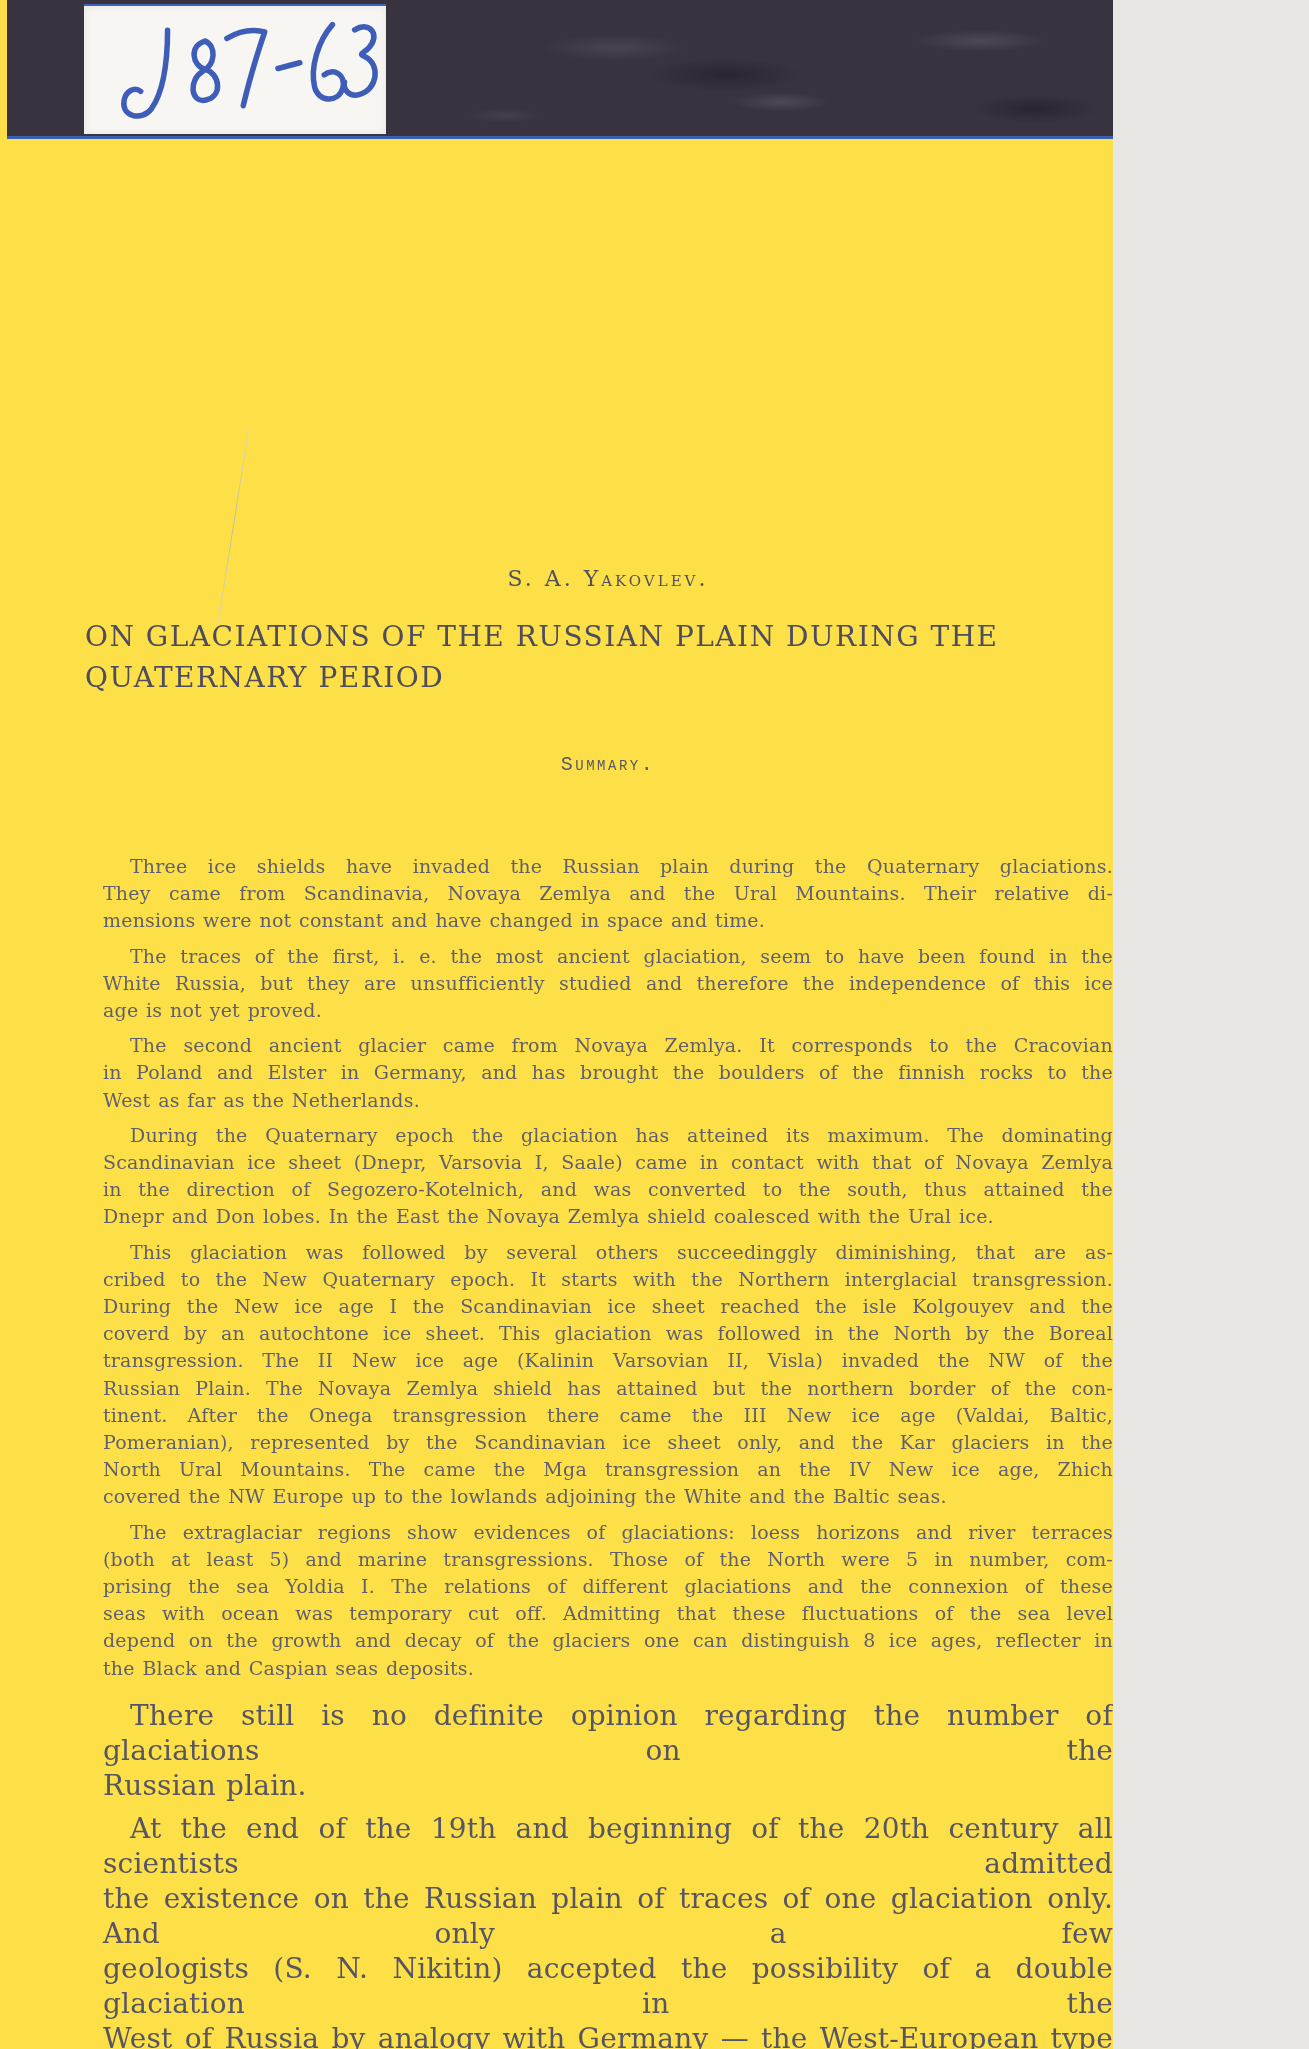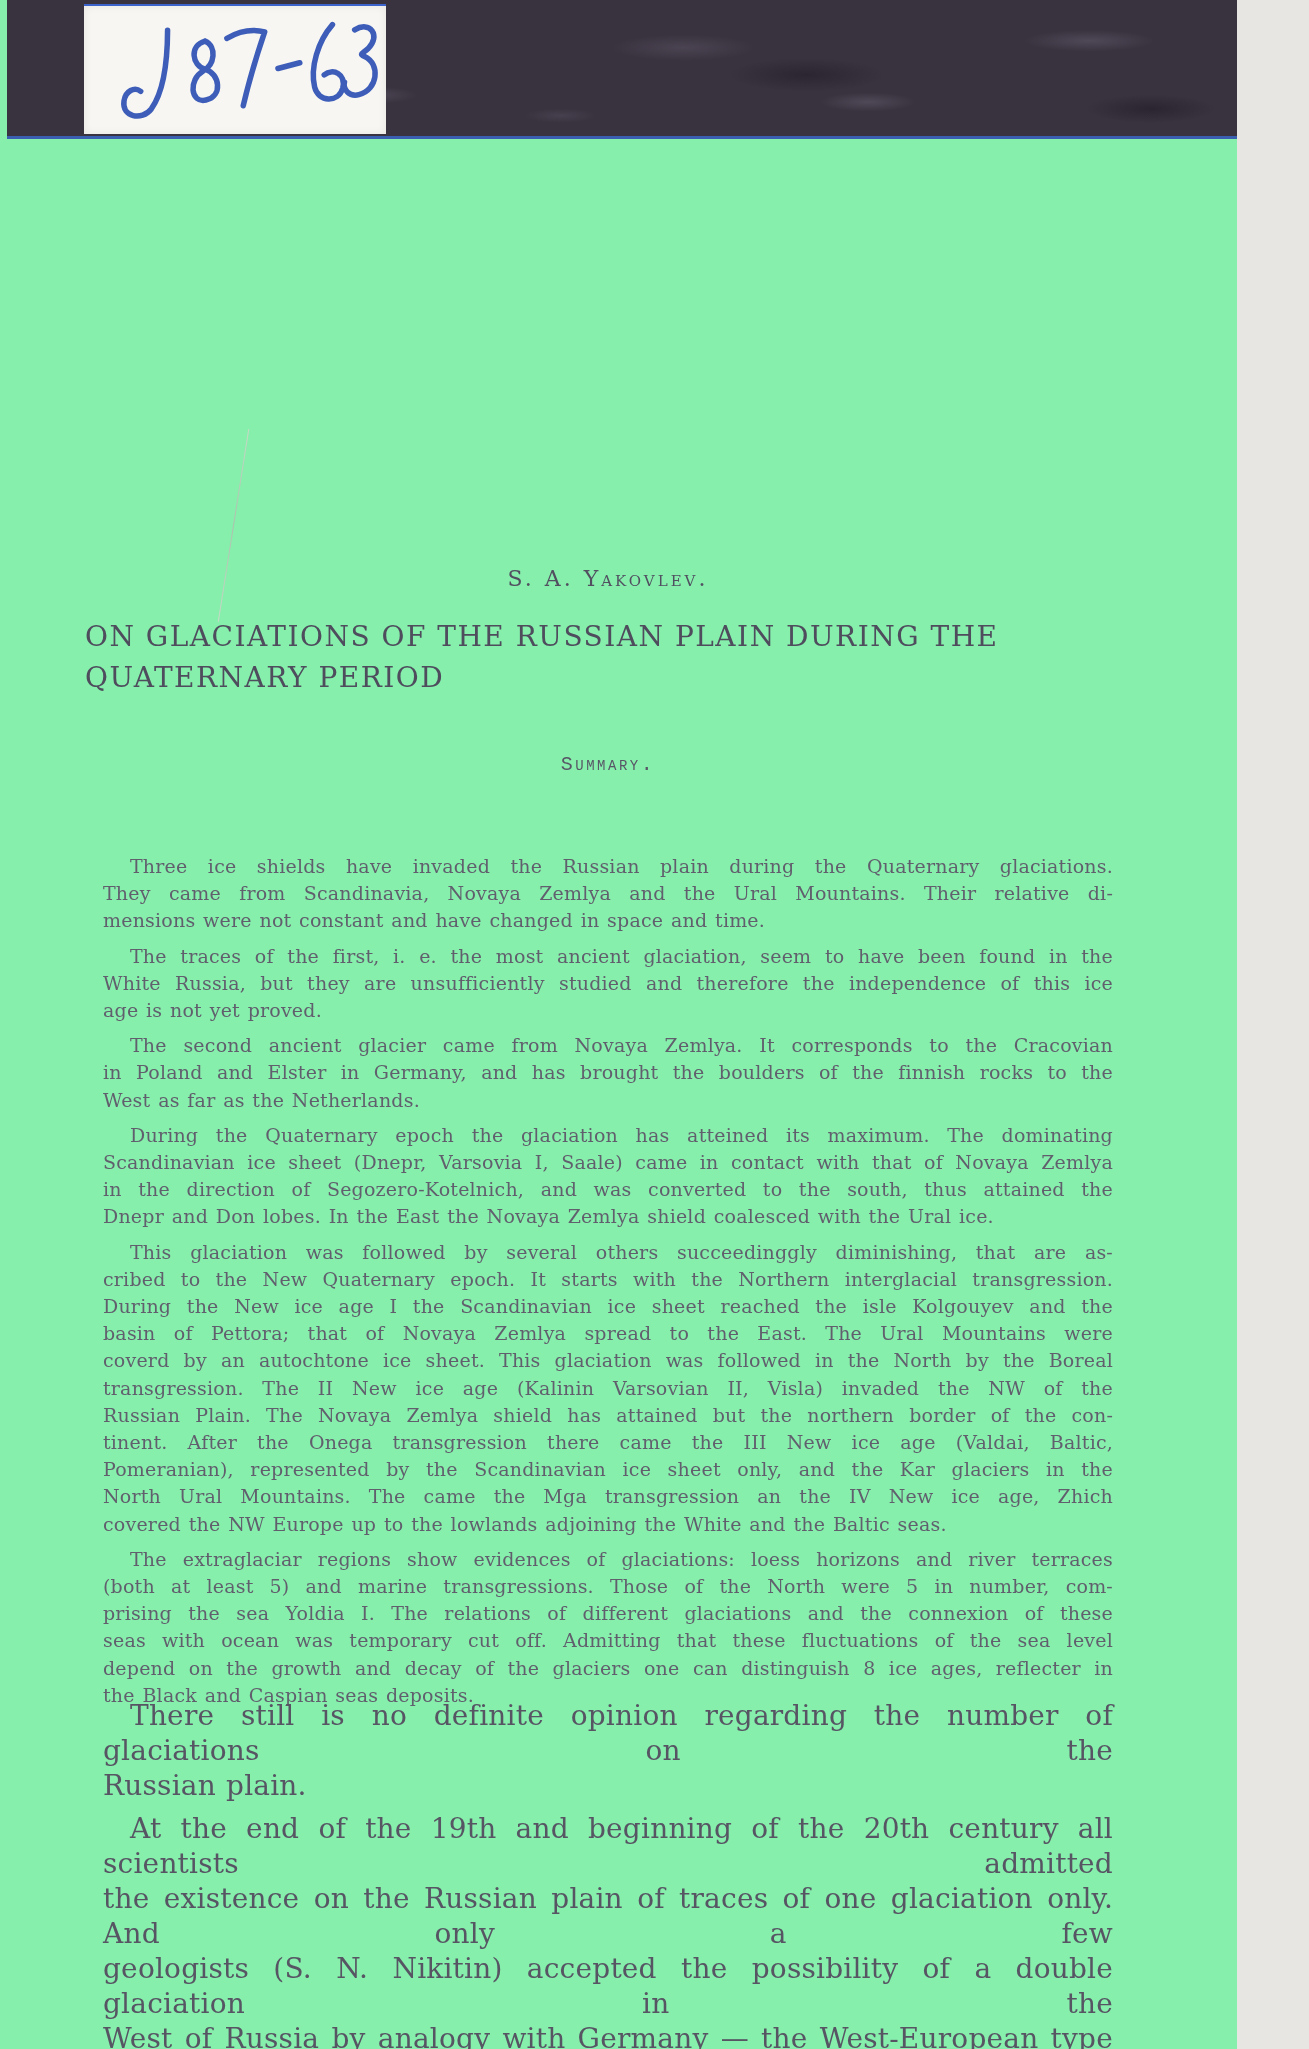--- a/index.html
+++ b/index.html
@@ -1,19 +1,19 @@
 <!DOCTYPE html>
 <html><head>
 <meta charset="utf-8">
 <style>
   html,body{margin:0;padding:0;background:#e8e6e2;}
   .page{
     position:relative;
-    width:1237px;height:2049px;
-    background:#86efac;
+    width:1113px;height:2049px;
+    background:#fde047;
     overflow:hidden;
     font-family:"DejaVu Serif", serif;
   }
   
   .top-band{
     position:absolute;top:0;left:7px;right:0;height:136px;
     background-color:#39323f;
     background-image:
       radial-gradient(ellipse 90px 20px at 12% 25%, rgba(150,140,158,.28), transparent 65%),
       radial-gradient(ellipse 70px 14px at 30% 70%, rgba(160,150,168,.18), transparent 60%),
@@ -137,21 +137,20 @@
       <div class="para">
         <div class="line first">During the Quaternary epoch the glaciation has atteined its maximum.  The dominating</div>
         <div class="line">Scandinavian ice sheet (Dnepr, Varsovia I, Saale) came in contact with that of Novaya Zemlya</div>
         <div class="line">in the direction of Segozero-Kotelnich, and was converted to the south, thus attained the</div>
         <div class="line last">Dnepr and Don lobes.  In the East the Novaya Zemlya shield coalesced with the Ural ice.</div>
       </div>
       <div class="para">
         <div class="line first">This glaciation was followed by several others succeedinggly diminishing, that are as-</div>
         <div class="line">cribed to the New Quaternary epoch.  It starts with the Northern interglacial transgression.</div>
         <div class="line">During the New ice age I the Scandinavian ice sheet reached the isle Kolgouyev and the</div>
-        <div class="line">basin of Pettora; that of Novaya Zemlya spread to the East.  The Ural Mountains were</div>
         <div class="line">coverd by an autochtone ice sheet.  This glaciation was followed in the North by the Boreal</div>
         <div class="line">transgression.  The II New ice age (Kalinin Varsovian II, Visla) invaded the NW of the</div>
         <div class="line">Russian Plain.  The Novaya Zemlya shield has attained but the northern border of the con-</div>
         <div class="line">tinent.  After the Onega transgression there came the III New ice age (Valdai, Baltic,</div>
         <div class="line">Pomeranian), represented by the Scandinavian ice sheet only, and the Kar glaciers in the</div>
         <div class="line">North Ural Mountains.  The came the Mga transgression an the IV New ice age, Zhich</div>
         <div class="line last">covered the NW Europe up to the lowlands adjoining the White and the Baltic seas.</div>
       </div>
       <div class="para">
         <div class="line first">The extraglaciar regions show evidences of glaciations: loess horizons and river terraces</div>

